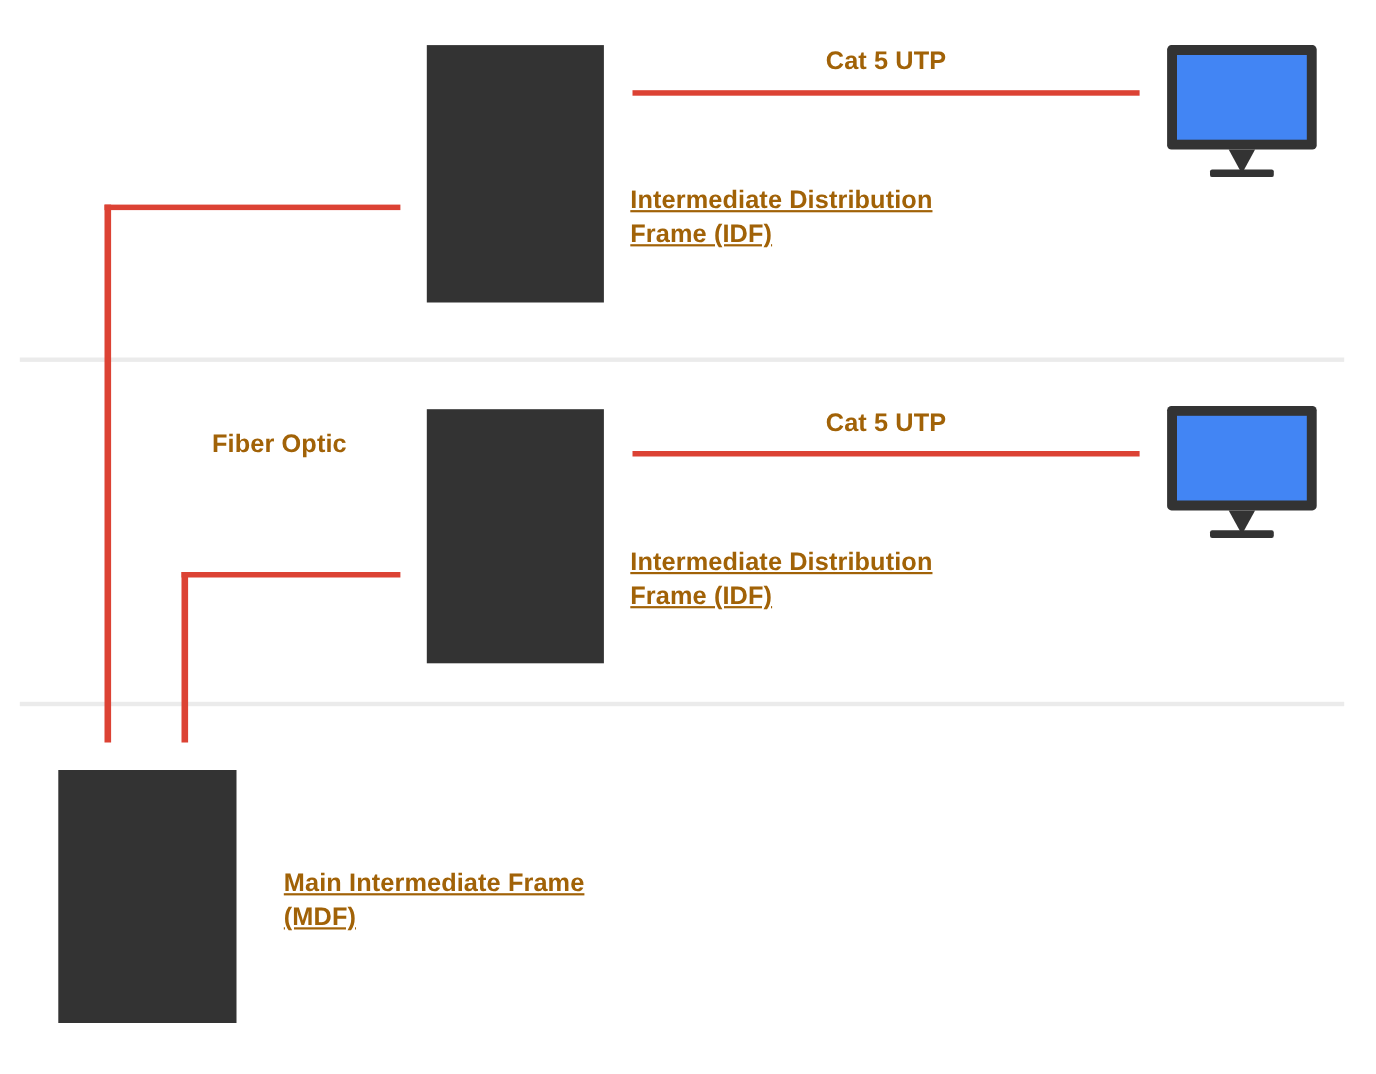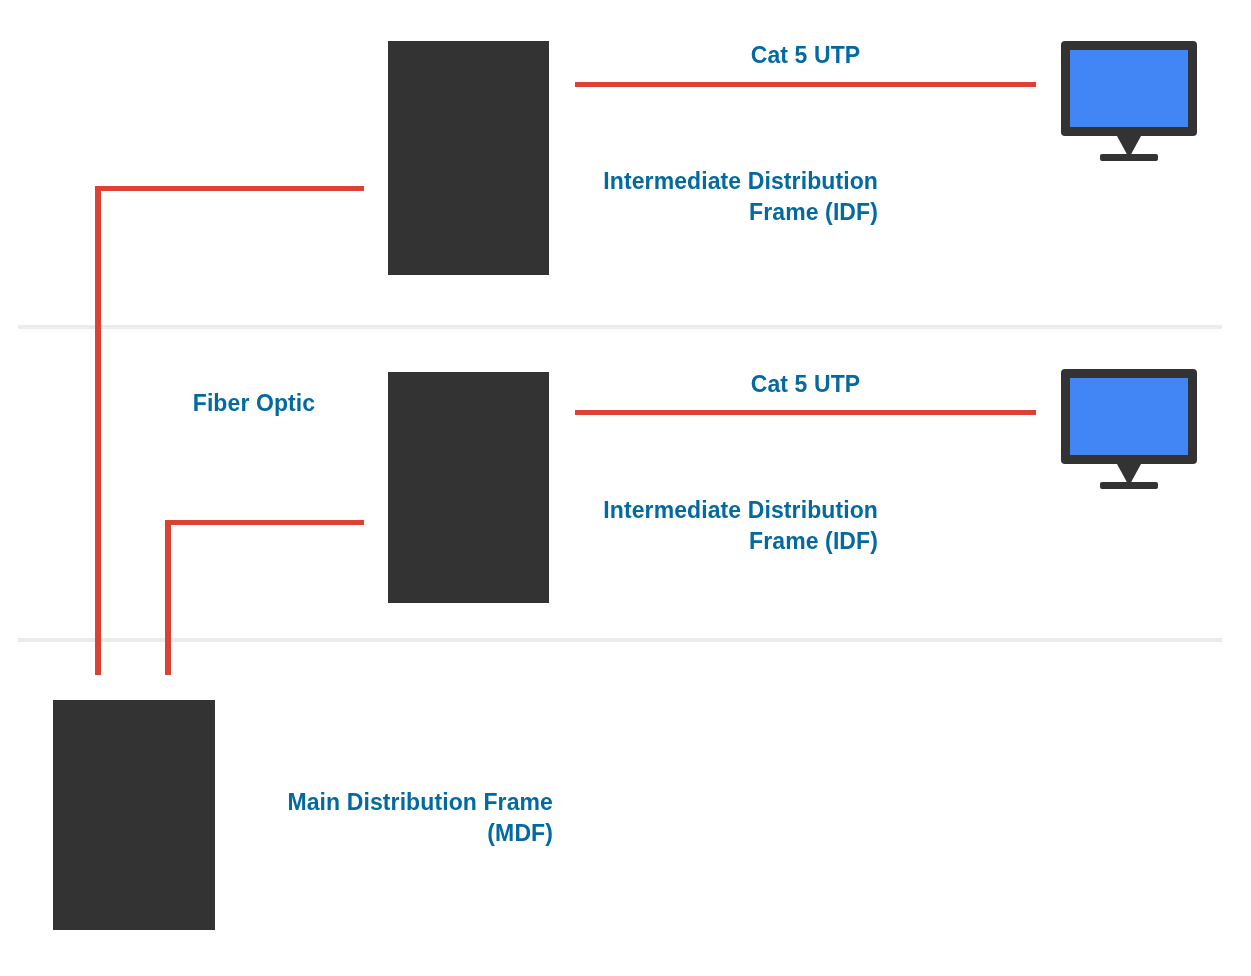--- a/index.html
+++ b/index.html
@@ -39,33 +39,34 @@
   }
   .cable-v {
     position: absolute;
     width: 6px;
     background: #dc4234;
   }
 
   
   .label {
     position: absolute;
-    color: #0369a1;
+    color: #a16207;
     font-weight: 700;
     line-height: 1.35;
     letter-spacing: 0.1px;
     white-space: pre-line;
   }
   .label-cable {
     font-size: 23px;
     text-align: center;
   }
   .label-node {
     font-size: 23px;
-    text-align: right;
+    text-align: left;
+    text-decoration: underline;
   }
   .label-fiber {
     font-size: 23px;
     text-align: center;
   }
 
   
   .monitor {
     position: absolute;
     width: 136px;
@@ -152,16 +153,16 @@
 
   <div class="monitor" style="left:1061px; top:369px;">
     <div class="bezel"></div>
     <div class="screen"></div>
     <div class="neck"></div>
     <div class="base"></div>
   </div>
 
   <div class="frame-box" style="left:53px; top:700px; width:162px; height:230px;"></div>
 
-  <div class="label label-node" style="left:258px; top:787px; width:295px;">Main Distribution Frame
+  <div class="label label-node" style="left:258px; top:787px; width:295px;">Main Intermediate Frame
 (MDF)</div>
 
 </div>
 
 </body></html>

